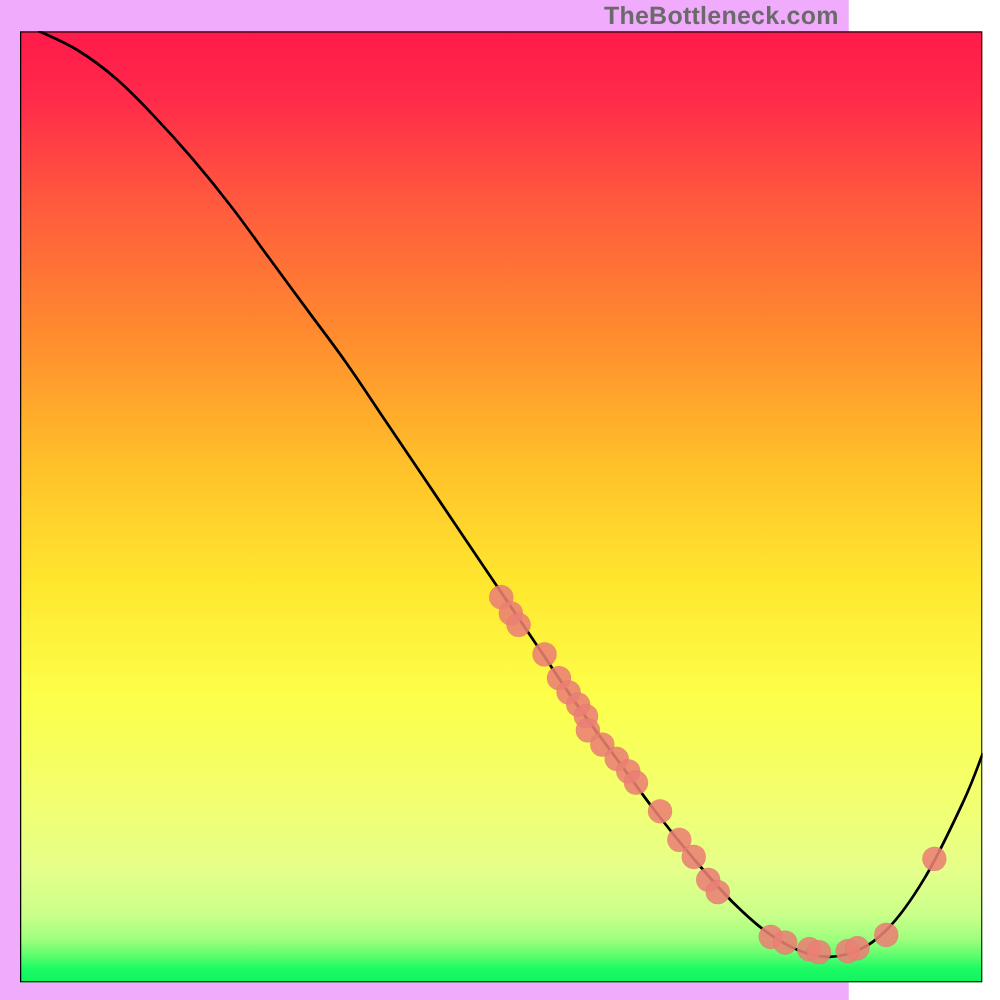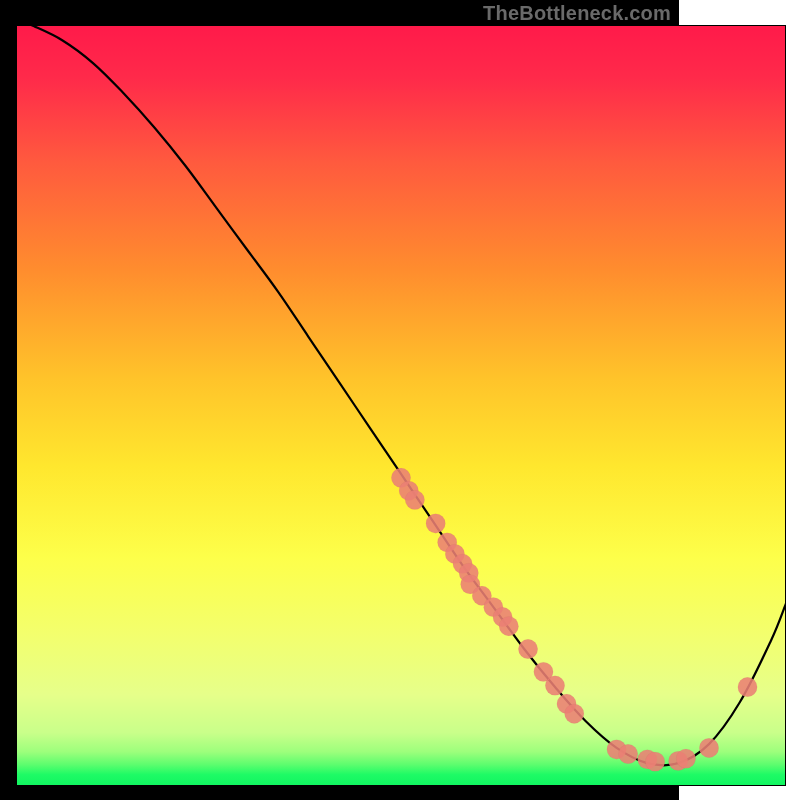--- a/index.html
+++ b/index.html
@@ -7,21 +7,21 @@
     padding: 0;
     width: 800px;
     height: 800px;
     overflow: hidden;
     font-family: Arial, Helvetica, sans-serif;
   }
   .stage {
     position: relative;
     width: 679px;
     height: 800px;
-    background: #000000;
+    background: #f0abfc;
   }
   .watermark {
     position: absolute;
     top: 2px;
     right: 8px;
     font-size: 20px;
     font-weight: 600;
     color: #6a6a6a;
     letter-spacing: 0.2px;
     z-index: 10;

